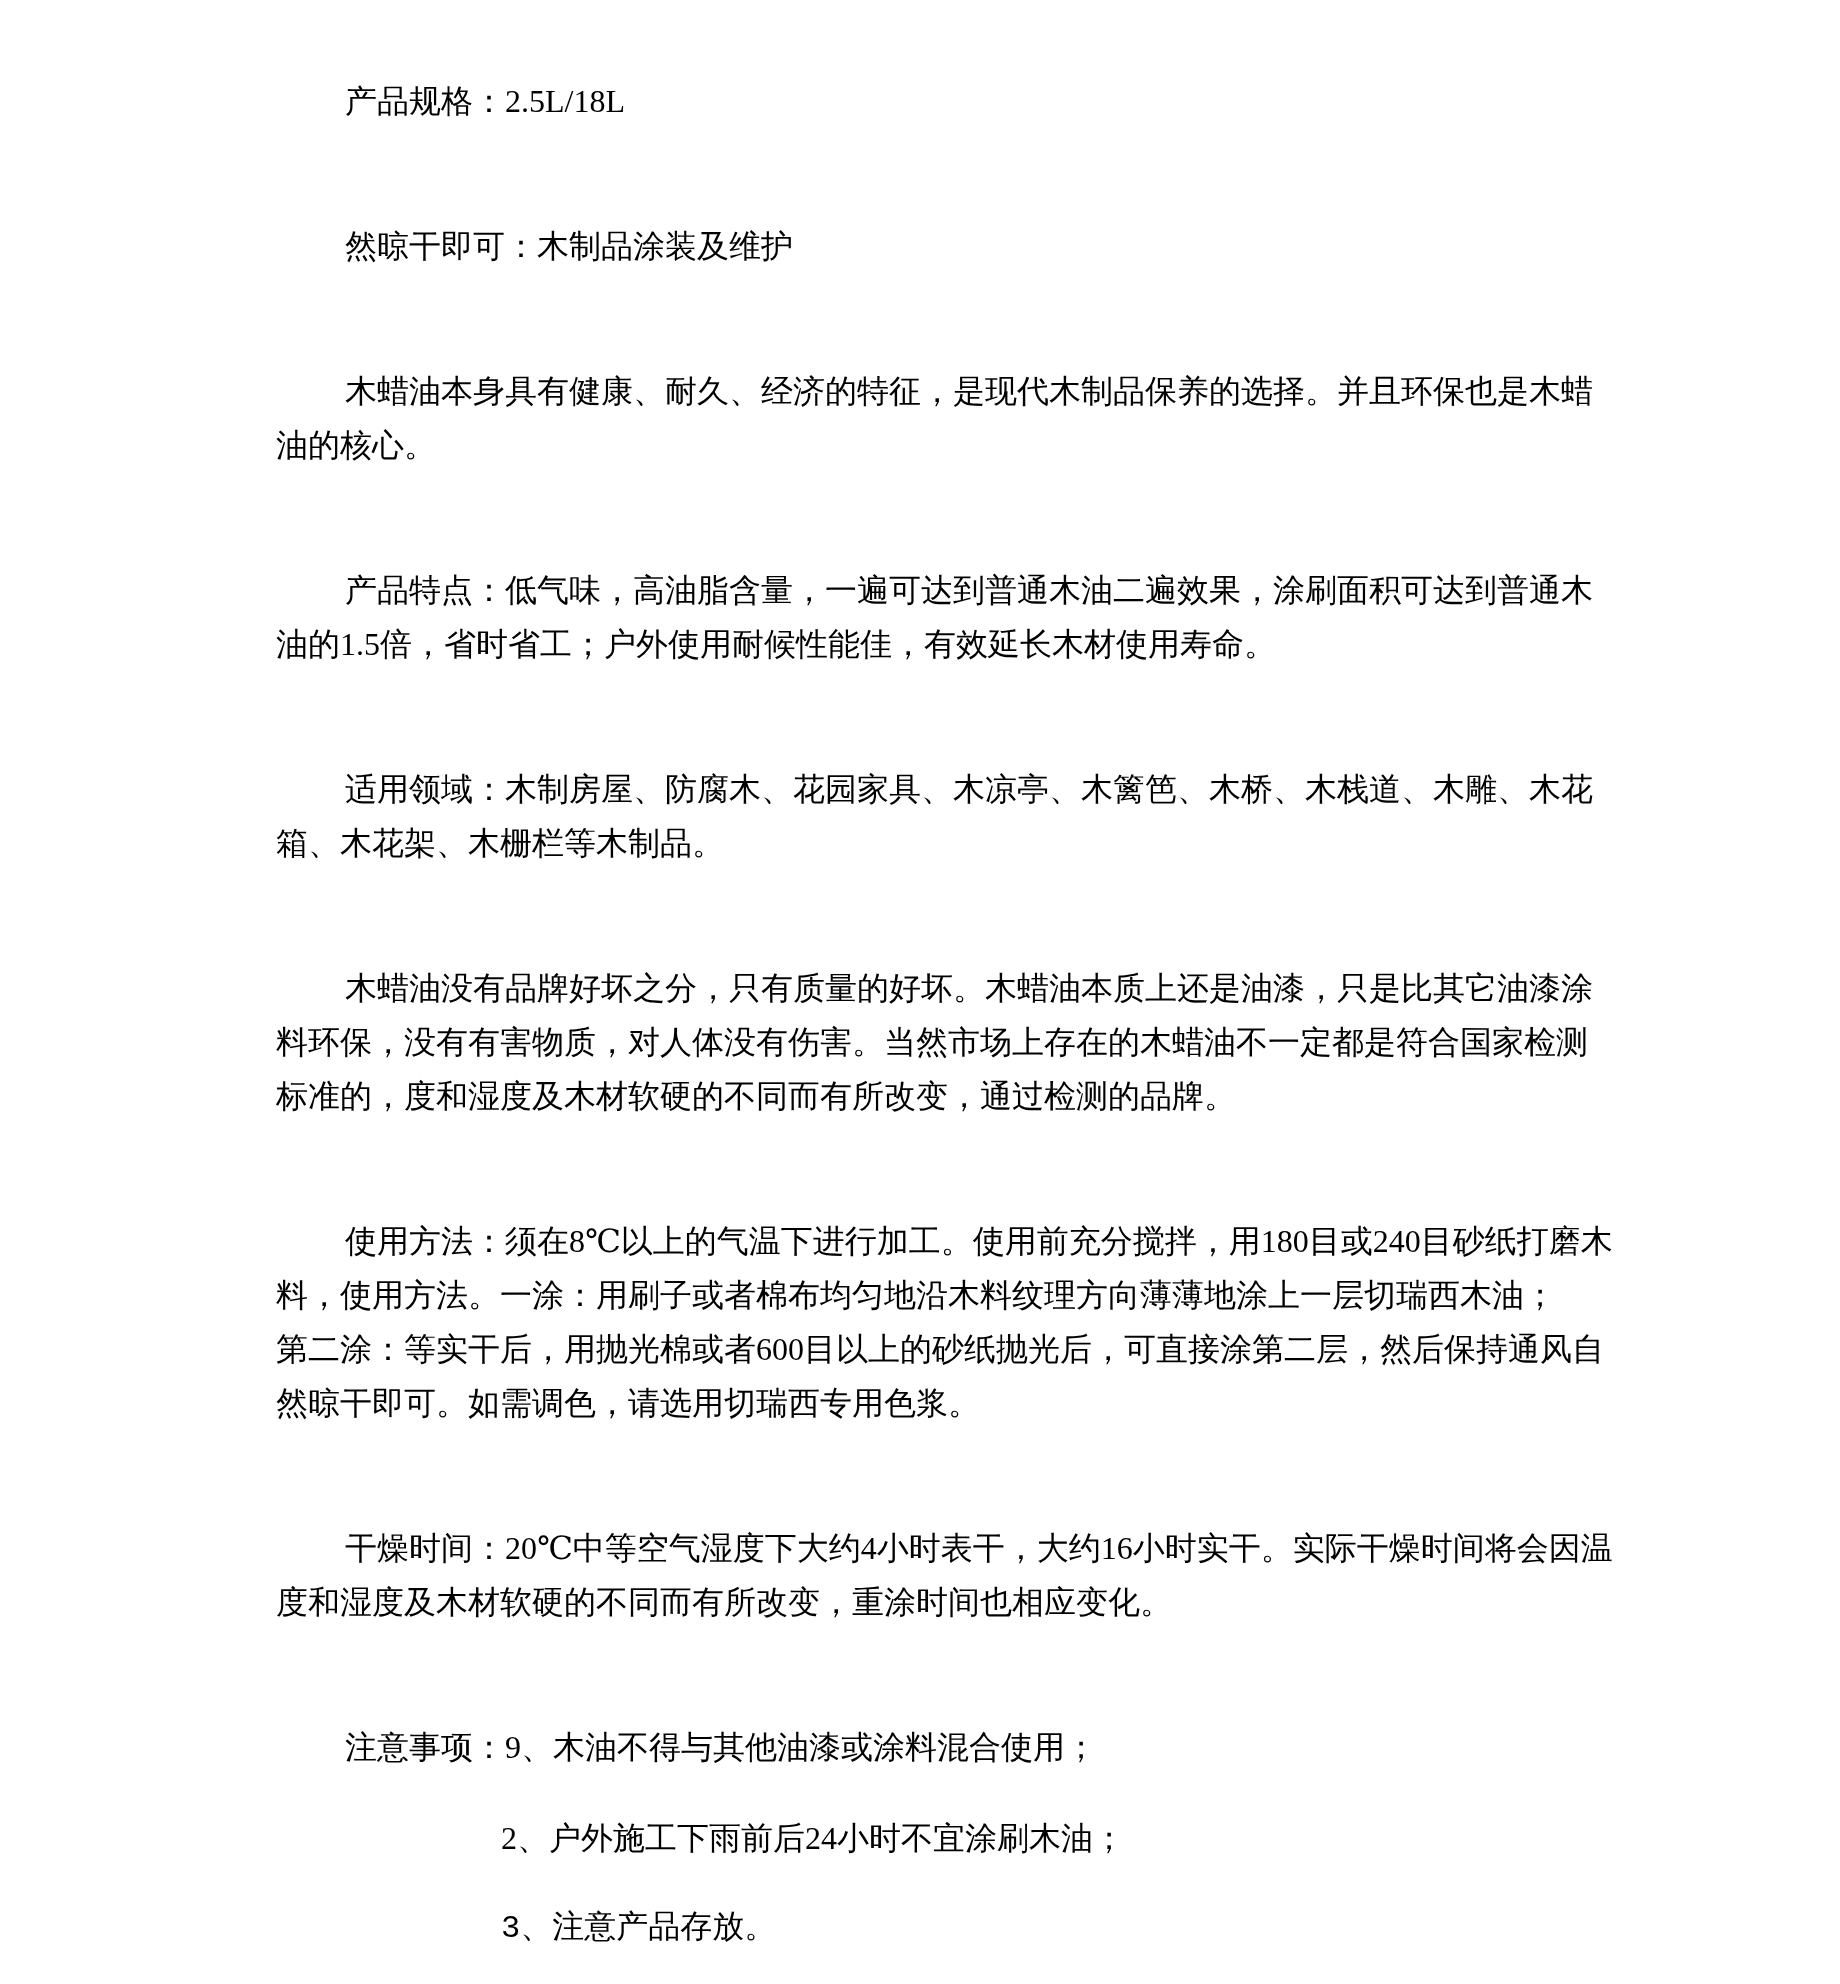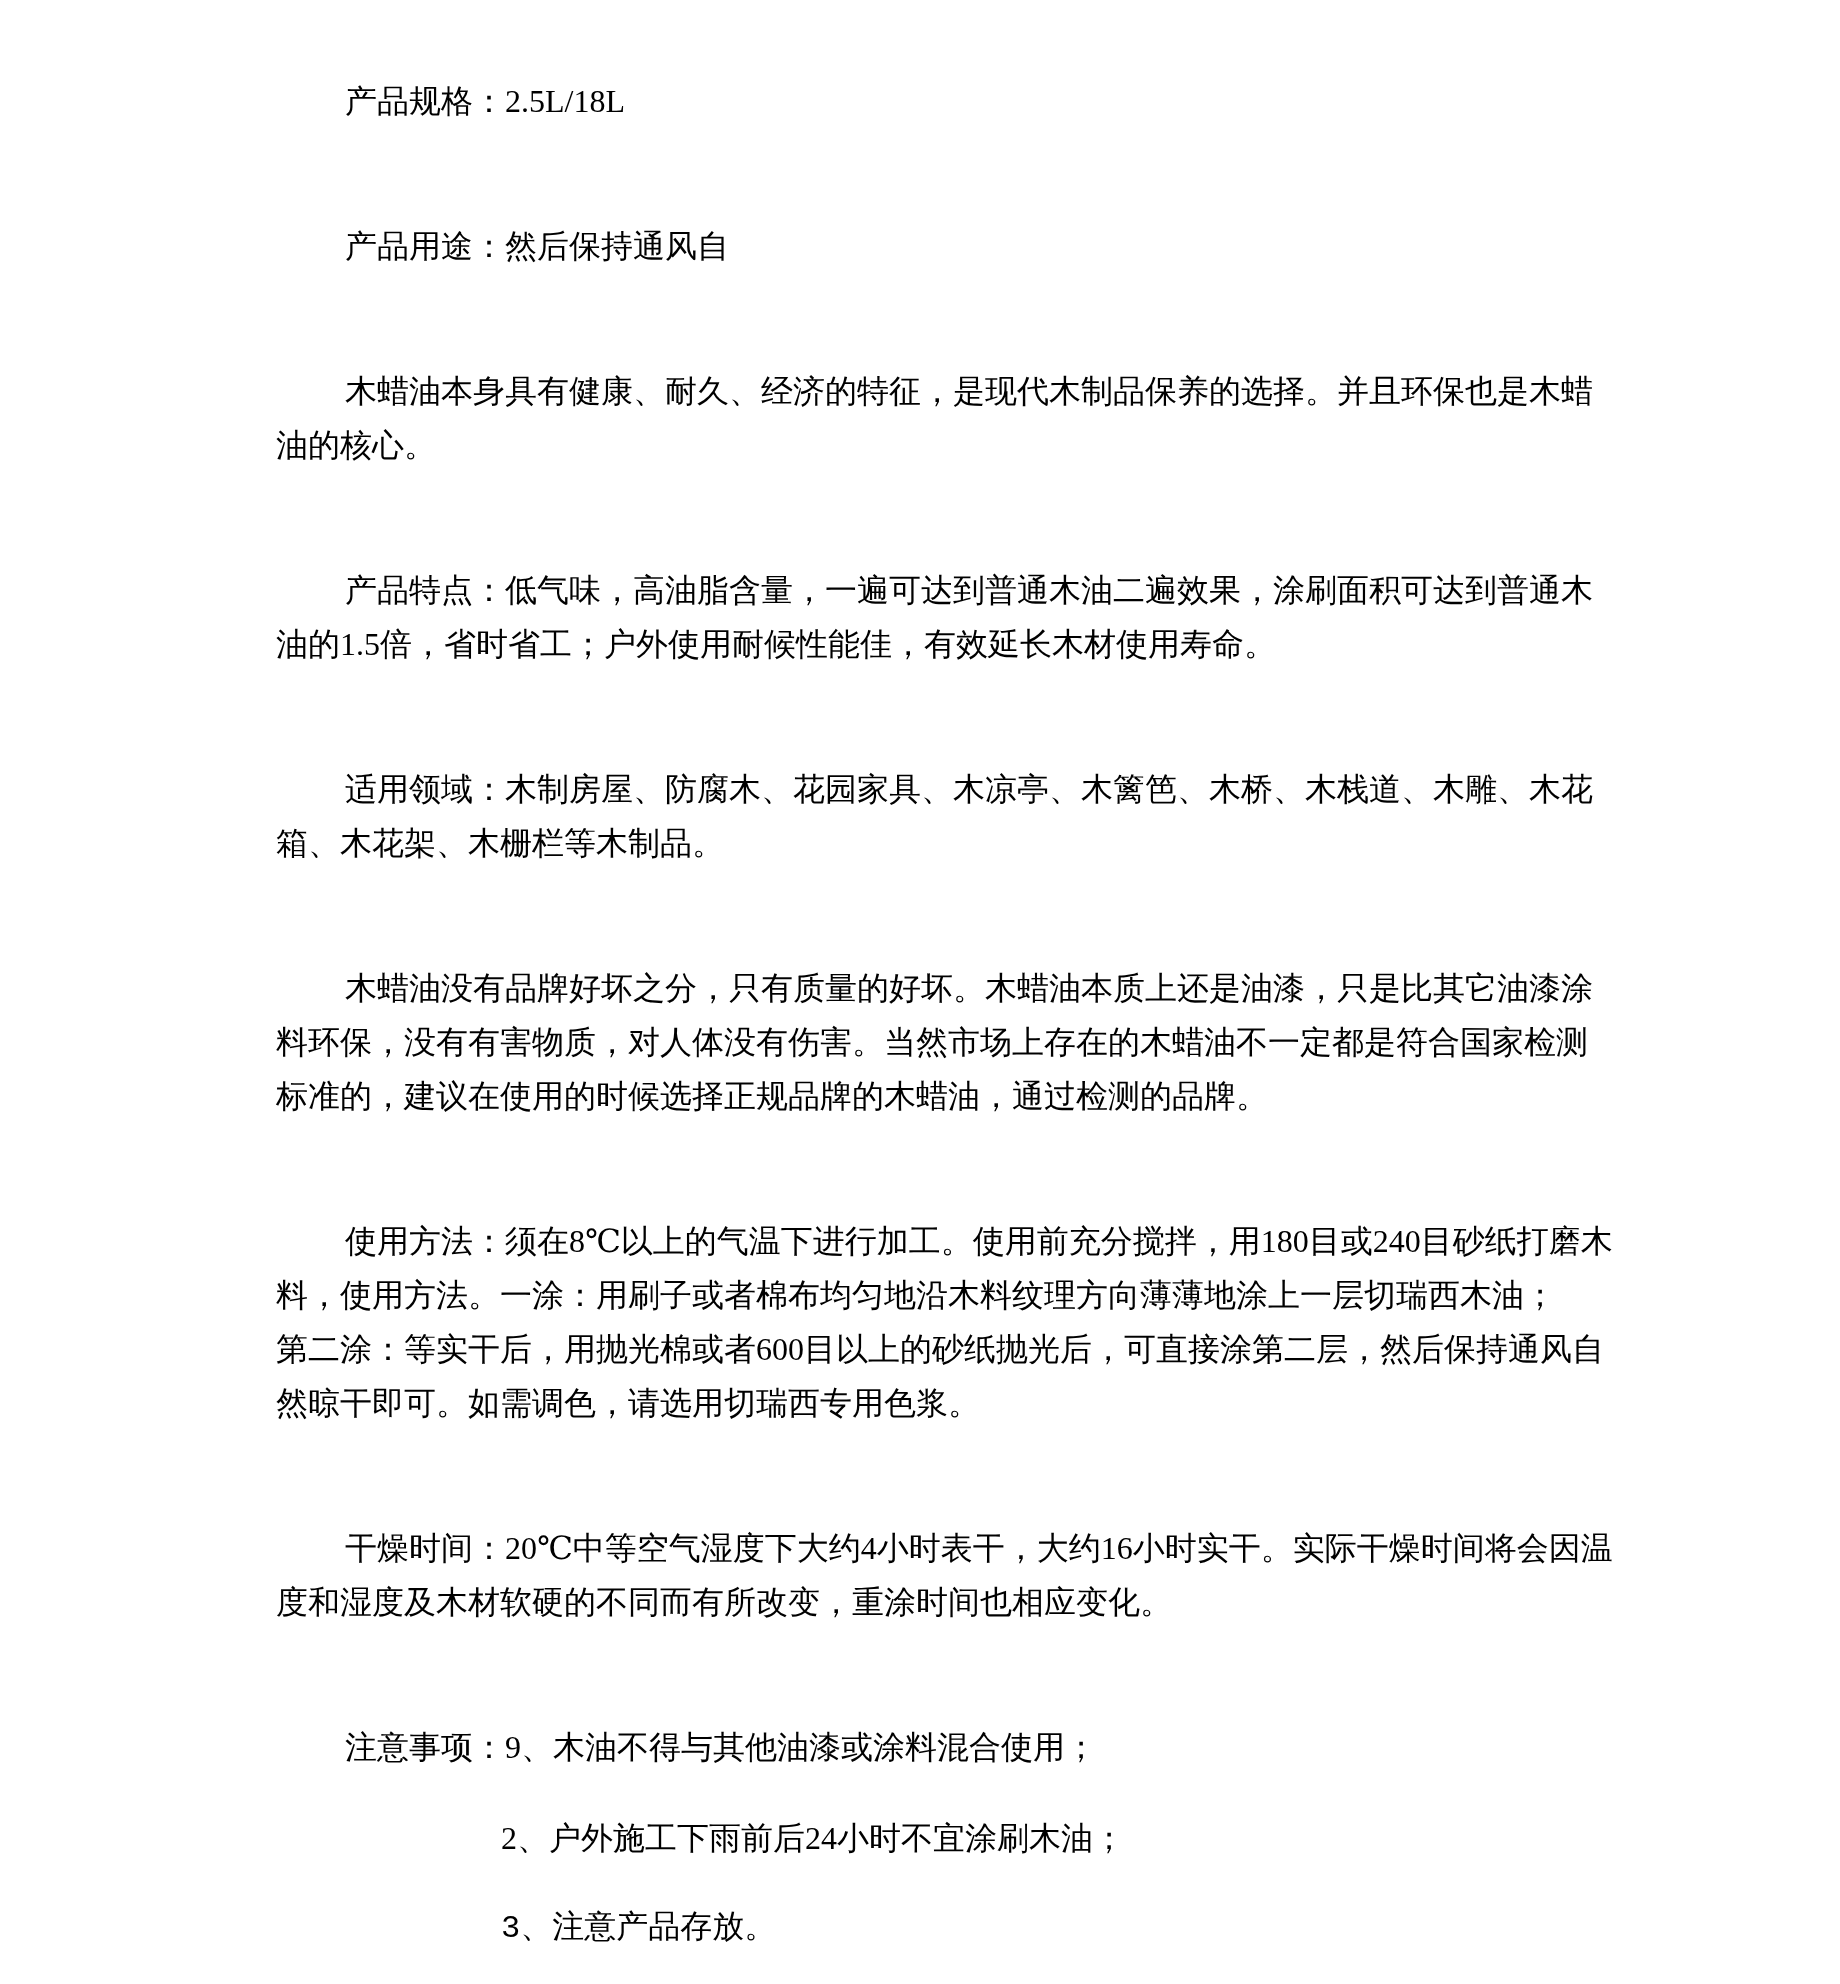--- a/index.html
+++ b/index.html
@@ -49,38 +49,38 @@
   }
 </style>
 </head>
 <body>
 
 <div class="doc-page" id="doc-page" style="background: rgb(255, 255, 255); color: rgb(0, 0, 0); border-radius: 25px;">
     <div class="para">
       <div class="line">产品规格：2.5L/18L</div>
     </div>
     <div class="para">
-      <div class="line">产品用途：然后保持通风自</div>
+      <div class="line">然晾干即可：木制品涂装及维护</div>
     </div>
     <div class="para">
       <div class="line">木蜡油本身具有健康、耐久、经济的特征，是现代木制品保养的选择。并且环保也是木蜡</div>
       <div class="line">油的核心。</div>
     </div>
     <div class="para">
       <div class="line">产品特点：低气味，高油脂含量，一遍可达到普通木油二遍效果，涂刷面积可达到普通木</div>
       <div class="line">油的1.5倍，省时省工；户外使用耐候性能佳，有效延长木材使用寿命。</div>
     </div>
     <div class="para">
       <div class="line">适用领域：木制房屋、防腐木、花园家具、木凉亭、木篱笆、木桥、木栈道、木雕、木花</div>
       <div class="line">箱、木花架、木栅栏等木制品。</div>
     </div>
     <div class="para">
       <div class="line">木蜡油没有品牌好坏之分，只有质量的好坏。木蜡油本质上还是油漆，只是比其它油漆涂</div>
       <div class="line">料环保，没有有害物质，对人体没有伤害。当然市场上存在的木蜡油不一定都是符合国家检测</div>
-      <div class="line">标准的，建议在使用的时候选择正规品牌的木蜡油，通过检测的品牌。</div>
+      <div class="line">标准的，度和湿度及木材软硬的不同而有所改变，通过检测的品牌。</div>
     </div>
     <div class="para">
       <div class="line">使用方法：须在8℃以上的气温下进行加工。使用前充分搅拌，用180目或240目砂纸打磨木</div>
       <div class="line">料，使用方法。一涂：用刷子或者棉布均匀地沿木料纹理方向薄薄地涂上一层切瑞西木油；</div>
       <div class="line">第二涂：等实干后，用抛光棉或者600目以上的砂纸抛光后，可直接涂第二层，然后保持通风自</div>
       <div class="line">然晾干即可。如需调色，请选用切瑞西专用色浆。</div>
     </div>
     <div class="para">
       <div class="line">干燥时间：20℃中等空气湿度下大约4小时表干，大约16小时实干。实际干燥时间将会因温</div>
       <div class="line">度和湿度及木材软硬的不同而有所改变，重涂时间也相应变化。</div>

